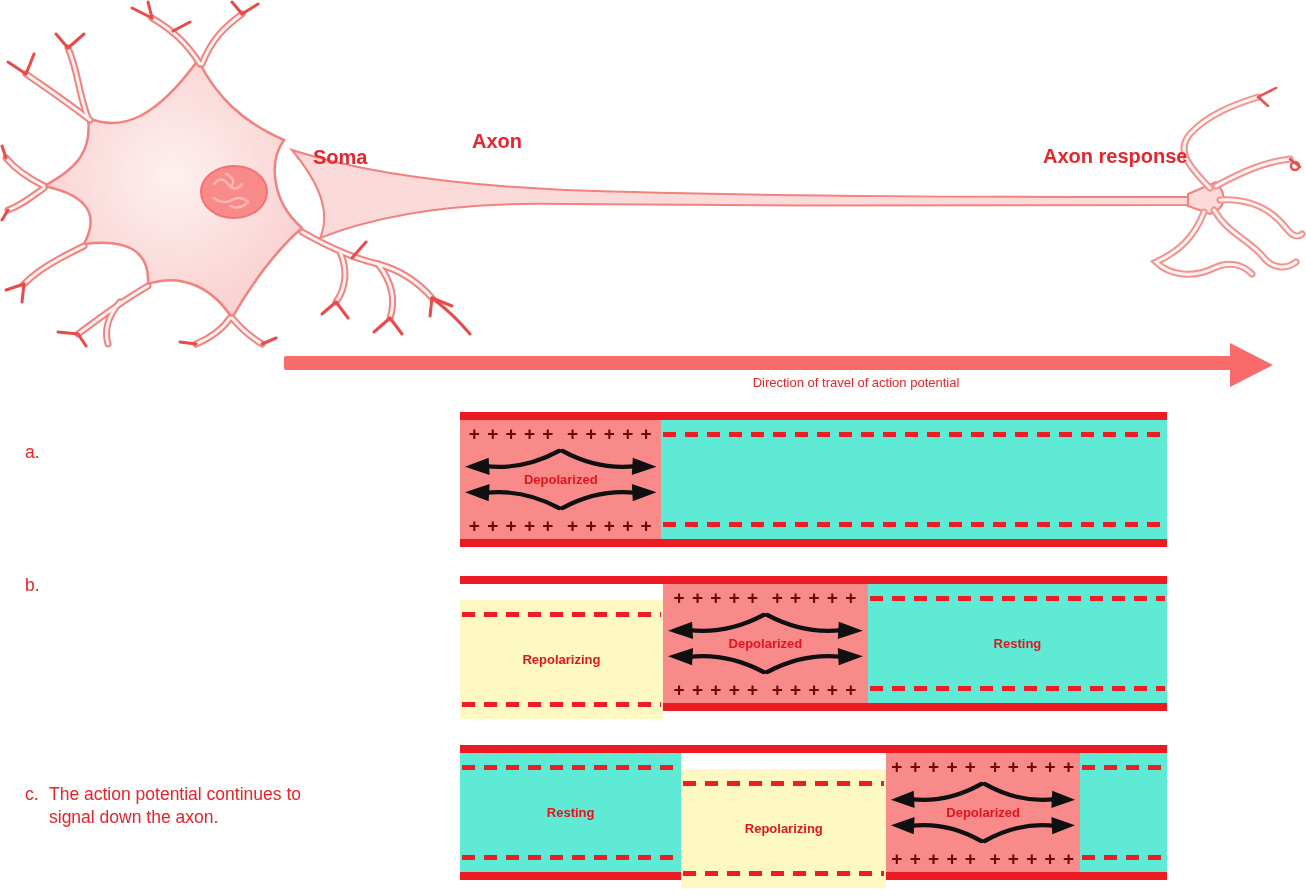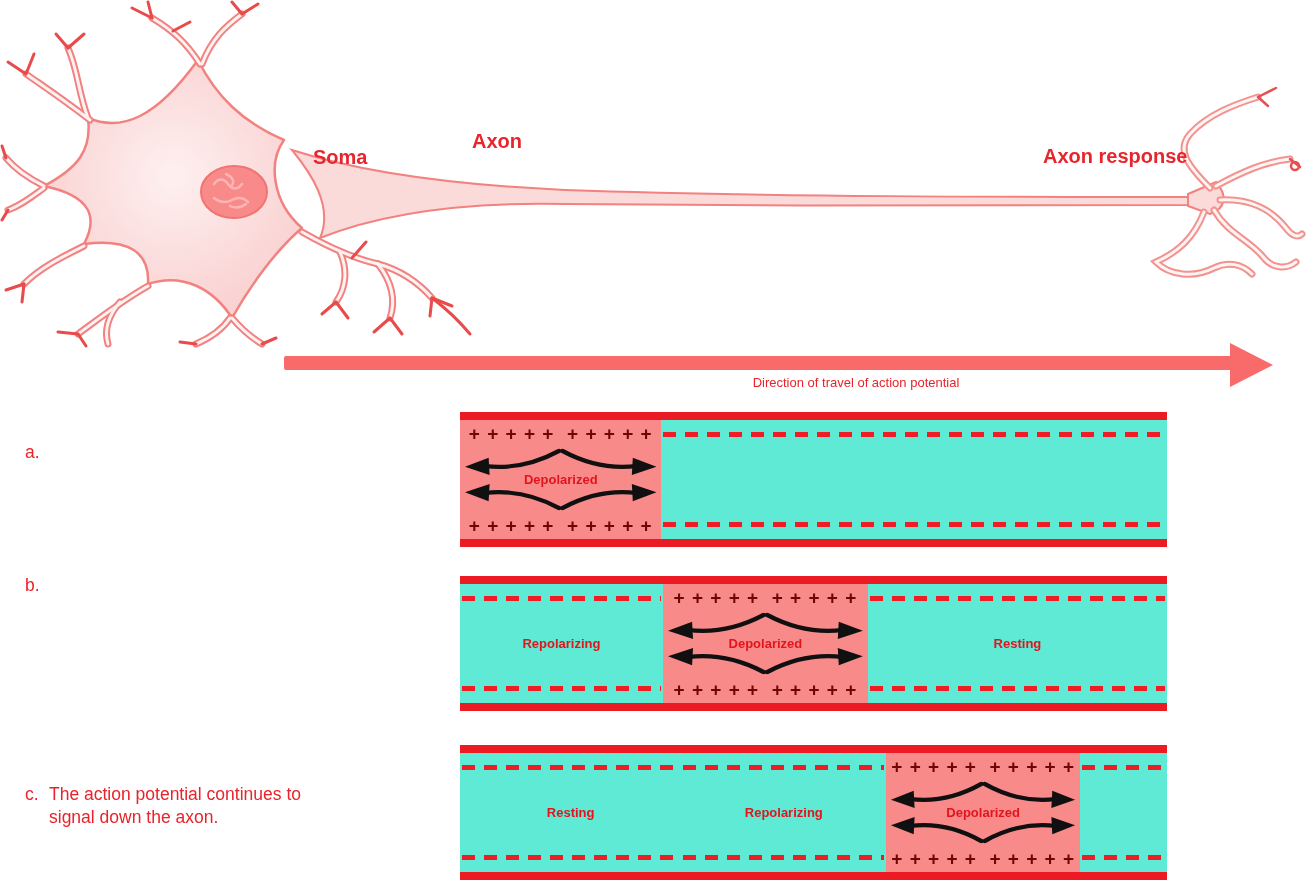--- a/index.html
+++ b/index.html
@@ -14,21 +14,21 @@
     border-top:22px solid transparent;border-bottom:22px solid transparent;border-left:43px solid #F96B6B;}
   .caption{position:absolute;left:556px;top:375px;width:600px;text-align:center;color:#E7232B;font-size:13px;}
   #panels{position:absolute;left:0;top:0;width:100%;height:100%;}
   .axon-panel{
     position:absolute;left:460px;width:707px;height:119px;
     border-top:8px solid #EC1B23;border-bottom:8px solid #EC1B23;
     display:flex;
   }
   .seg{position:relative;height:100%;}
   .seg.resting{background:#5eead4;}
-  .seg.repolarizing{background:#5eead4;}
+  .seg.repolarizing{background:#fef9c3;margin-top:16px;}
   .seg.depolarized{background:#F98A8A;}
   .dash{position:absolute;left:2px;right:2px;height:5px;
     background:repeating-linear-gradient(90deg,#EE1C24 0px,#EE1C24 13px,transparent 13px,transparent 22px);}
   .dash.top{top:12px;}
   .dash.bottom{bottom:12px;}
   .plus{position:absolute;left:0;right:0;text-align:center;color:#6E0606;font-weight:bold;
     font-size:19px;line-height:19px;letter-spacing:1px;white-space:pre;overflow:hidden;}
   .plus.top{top:4px;}
   .plus.bottom{bottom:4px;}
   .flow-arrows{position:absolute;left:2%;right:2%;top:25px;height:calc(100% - 50px);}

